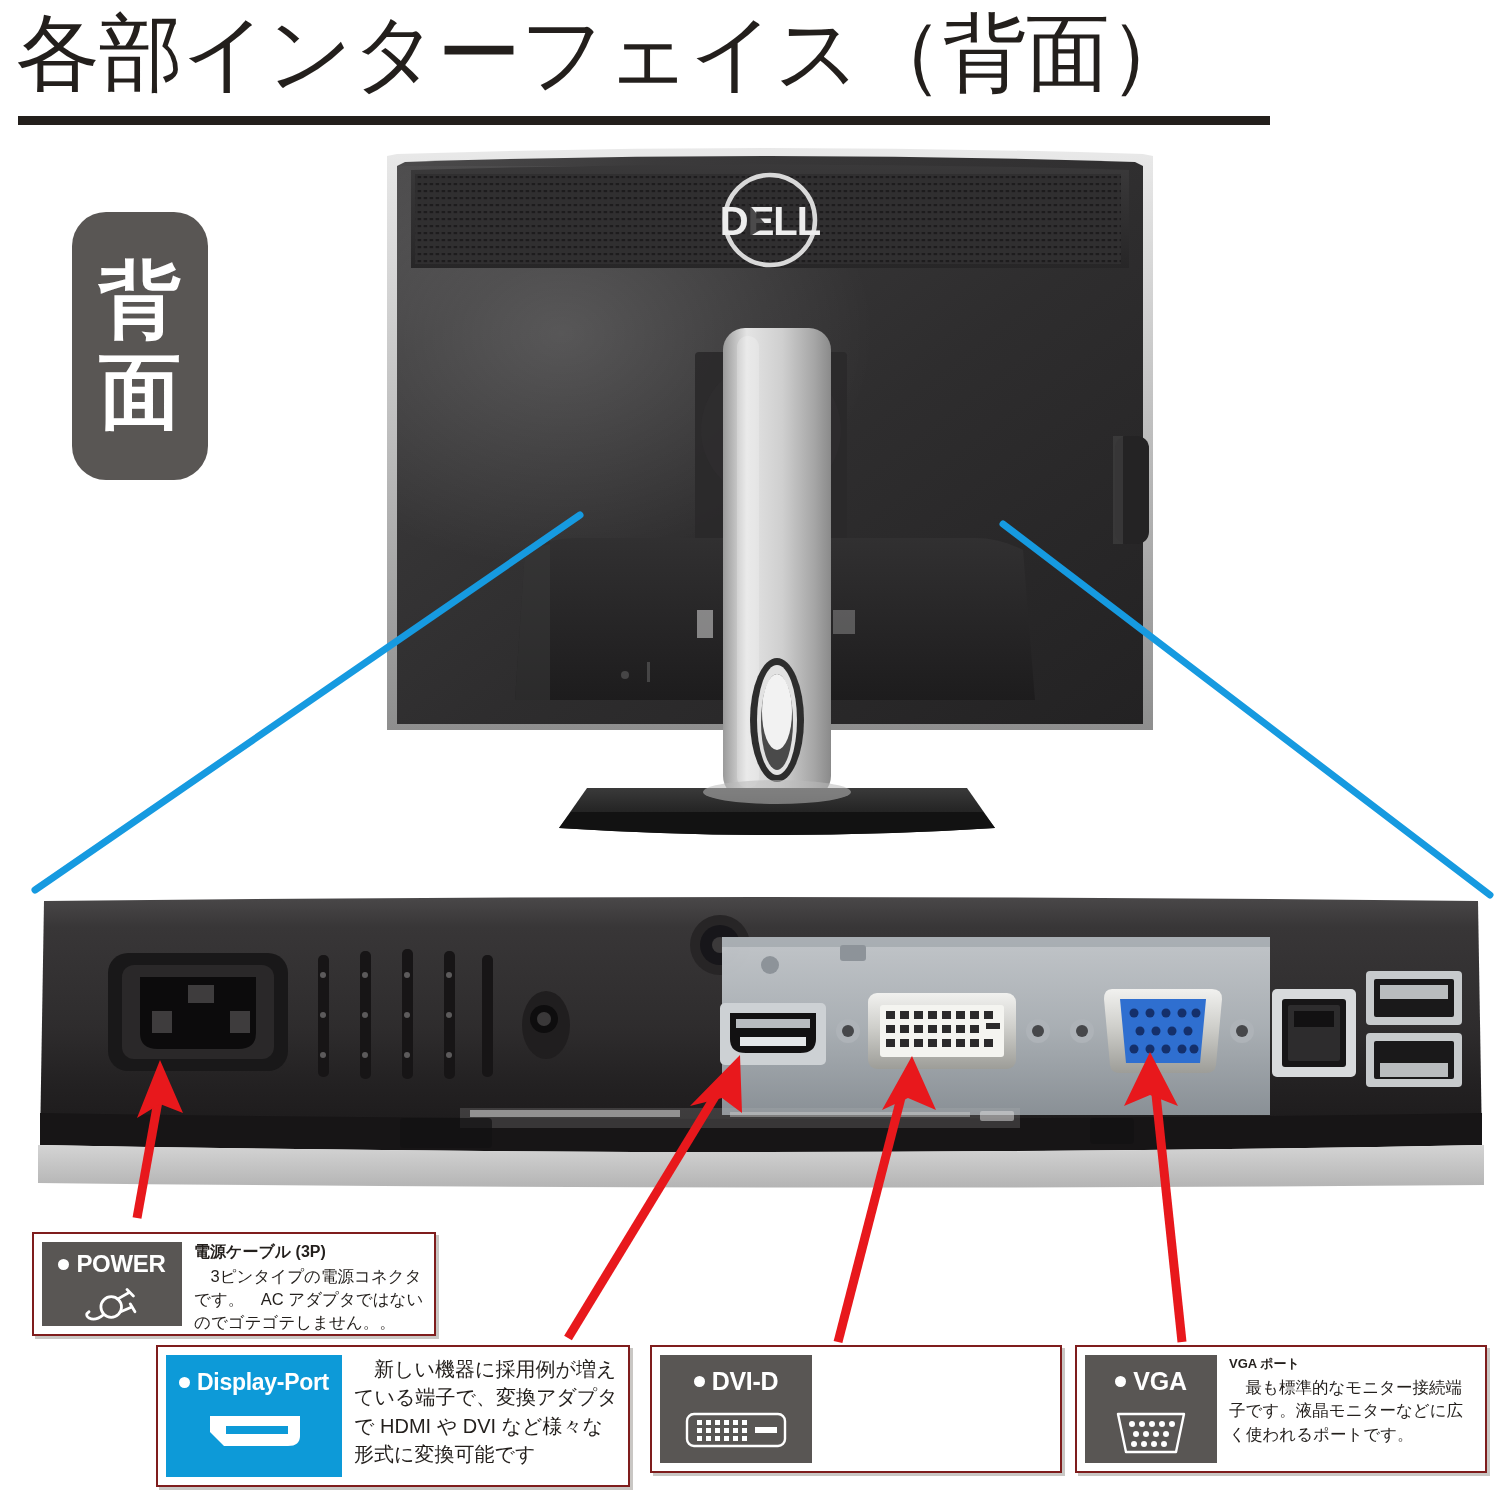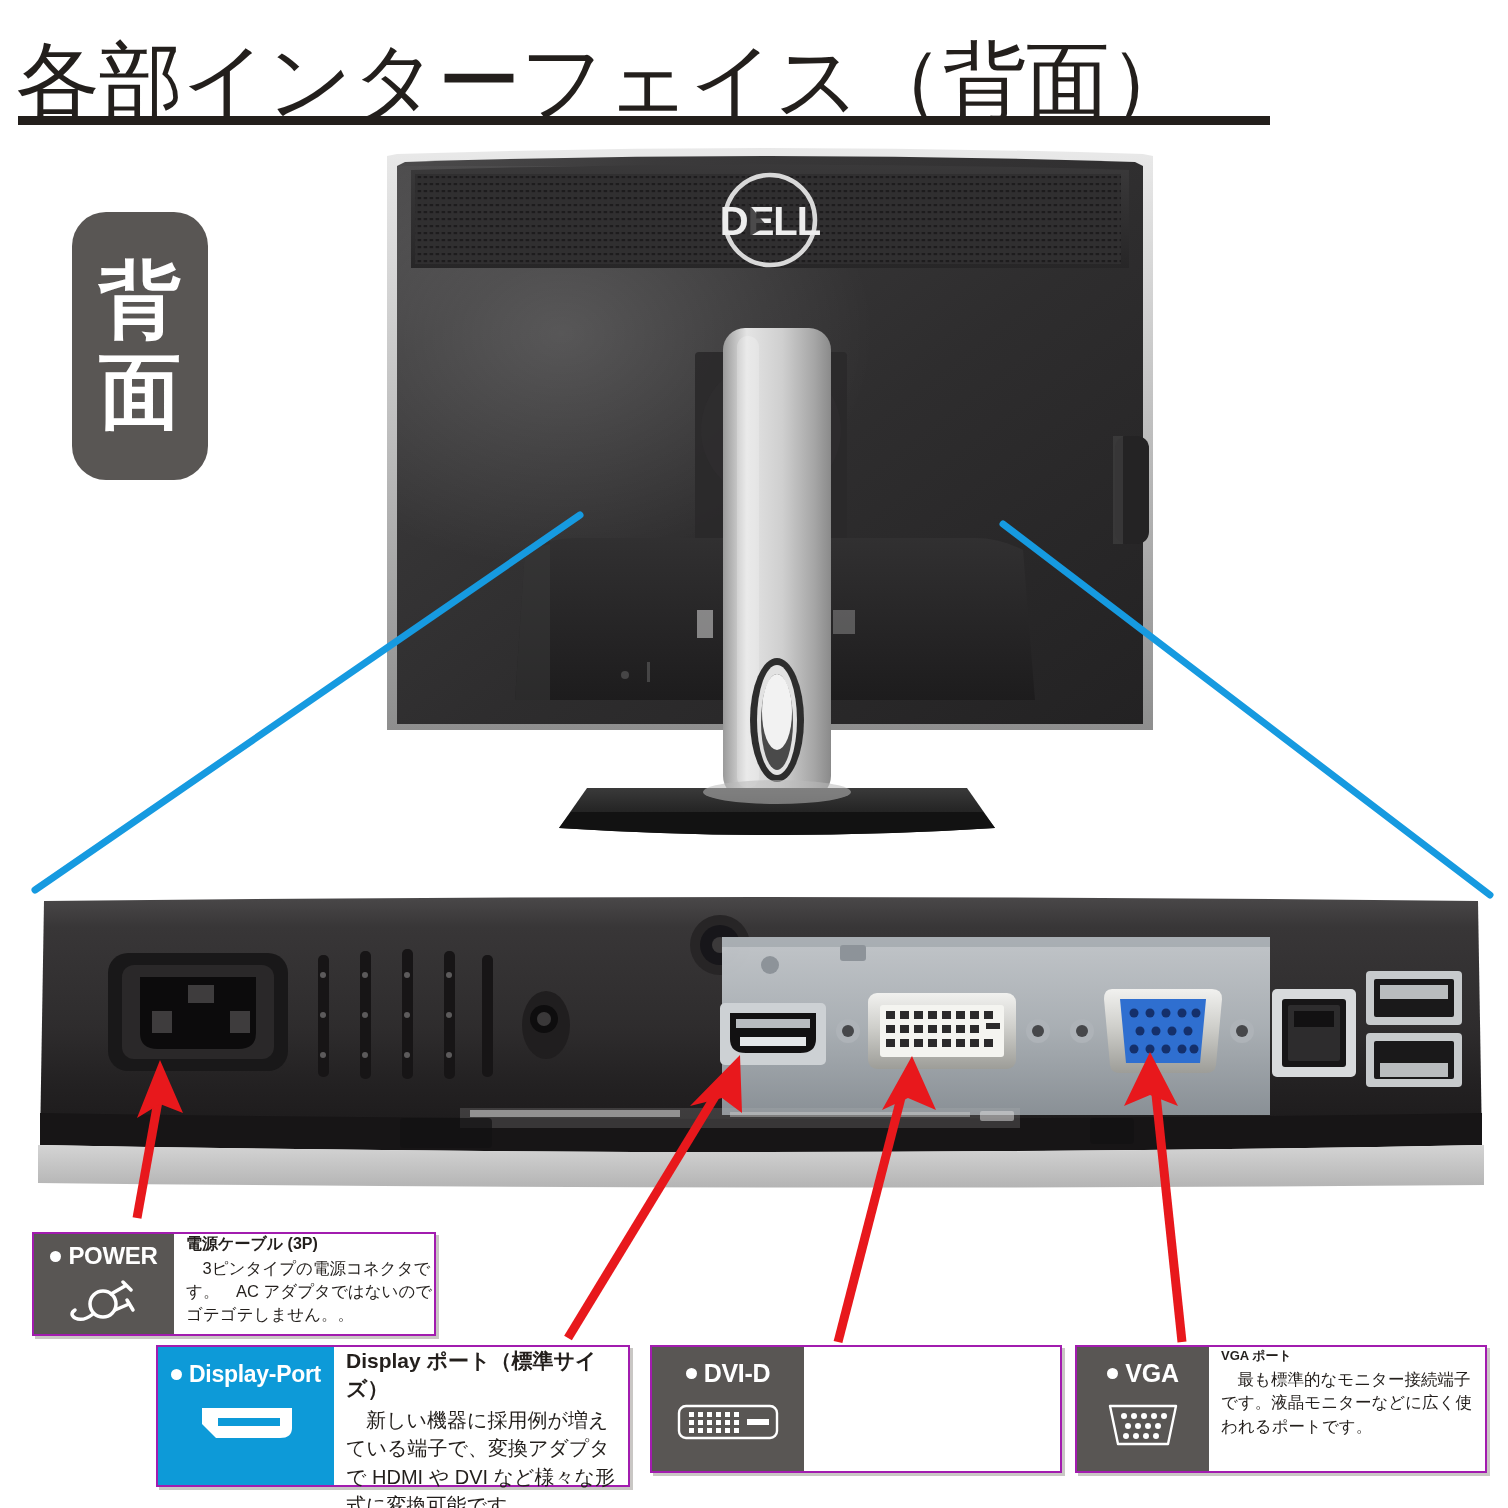--- a/index.html
+++ b/index.html
@@ -2,21 +2,21 @@
 <html><head>
 <meta charset="utf-8">
 <style>
   html,body{margin:0;padding:0;background:#fff;}
   body{width:1508px;height:1508px;position:relative;overflow:hidden;
        font-family:"Liberation Sans","DejaVu Sans",sans-serif;color:#231f1c;}
 
   
   #page-title{position:absolute;left:16px;top:8px;width:1270px;
       font-size:84px;line-height:1.08;letter-spacing:-1px;font-weight:400;
-      color:#231f1c;white-space:nowrap;margin-top:28px;}
+      color:#231f1c;white-space:nowrap;}
   #title-rule{position:absolute;left:18px;top:116px;width:1252px;height:9px;
       background:#231f1c;}
 
   
   #side-badge{position:absolute;left:72px;top:212px;width:136px;height:268px;
       background:#595654;border-radius:34px;color:#fff;
       display:flex;flex-direction:column;align-items:center;justify-content:center;
       font-size:82px;line-height:1.12;font-weight:700;letter-spacing:0;}
   #side-badge span{display:block;}
 
@@ -26,23 +26,23 @@
 
   
   #port-panel{position:absolute;left:30px;top:893px;width:1462px;height:298px;}
   #port-panel svg{display:block;width:100%;height:100%;}
 
   
   #annot-layer{position:absolute;left:0;top:0;width:1508px;height:1508px;
       pointer-events:none;}
 
   
-  .callout{position:absolute;background:#fff;border:2px solid #a21caf;
+  .callout{position:absolute;background:#fff;border:2px solid #7f1d1d;
       box-shadow:3px 3px 0 0 #c9c7c4;display:flex;align-items:stretch;
-      padding:0;box-sizing:border-box;}
+      padding:8px;box-sizing:border-box;}
   .callout .badge{flex:0 0 auto;display:flex;flex-direction:column;
       align-items:center;justify-content:flex-start;color:#fff;box-sizing:border-box;}
   .callout .badge.gray{background:#595654;}
   .callout .badge.blue{background:#0d9ad8;}
   .callout .badge .badge-label{display:flex;align-items:center;gap:7px;
       font-weight:700;letter-spacing:-0.3px;white-space:nowrap;}
   .callout .badge .dot{width:11px;height:11px;border-radius:50%;background:#fff;
       flex:0 0 auto;}
   .callout .txt{flex:1 1 auto;padding-left:12px;box-sizing:border-box;}
   .callout .txt .ttl{font-weight:700;display:block;}
@@ -398,21 +398,20 @@
     <div class="badge-label">
       <span class="dot"></span>
       <span>Display-Port</span>
     </div>
     <svg class="conn-icon" width="116" height="48" viewBox="0 0 116 48">
       <path d="M14 10 L104 10 L104 30 Q104 40 92 40 L28 40 L14 26 Z" fill="#fff"></path>
       <rect x="30" y="20" width="62" height="8" fill="#0d9ad8"></rect>
     </svg>
   </div>
   <div class="txt">
-    <span class="ttl">Display ポート（標準サイズ）</span>
     <span class="body">　新しい機器に採用例が増えている端子で、変換アダプタで HDMI や DVI など様々な形式に変換可能です</span>
   </div>
 </div>
 
 <div class="callout" id="callout-dvi">
   <div class="badge gray">
     <div class="badge-label">
       <span class="dot"></span>
       <span>DVI-D</span>
     </div>

